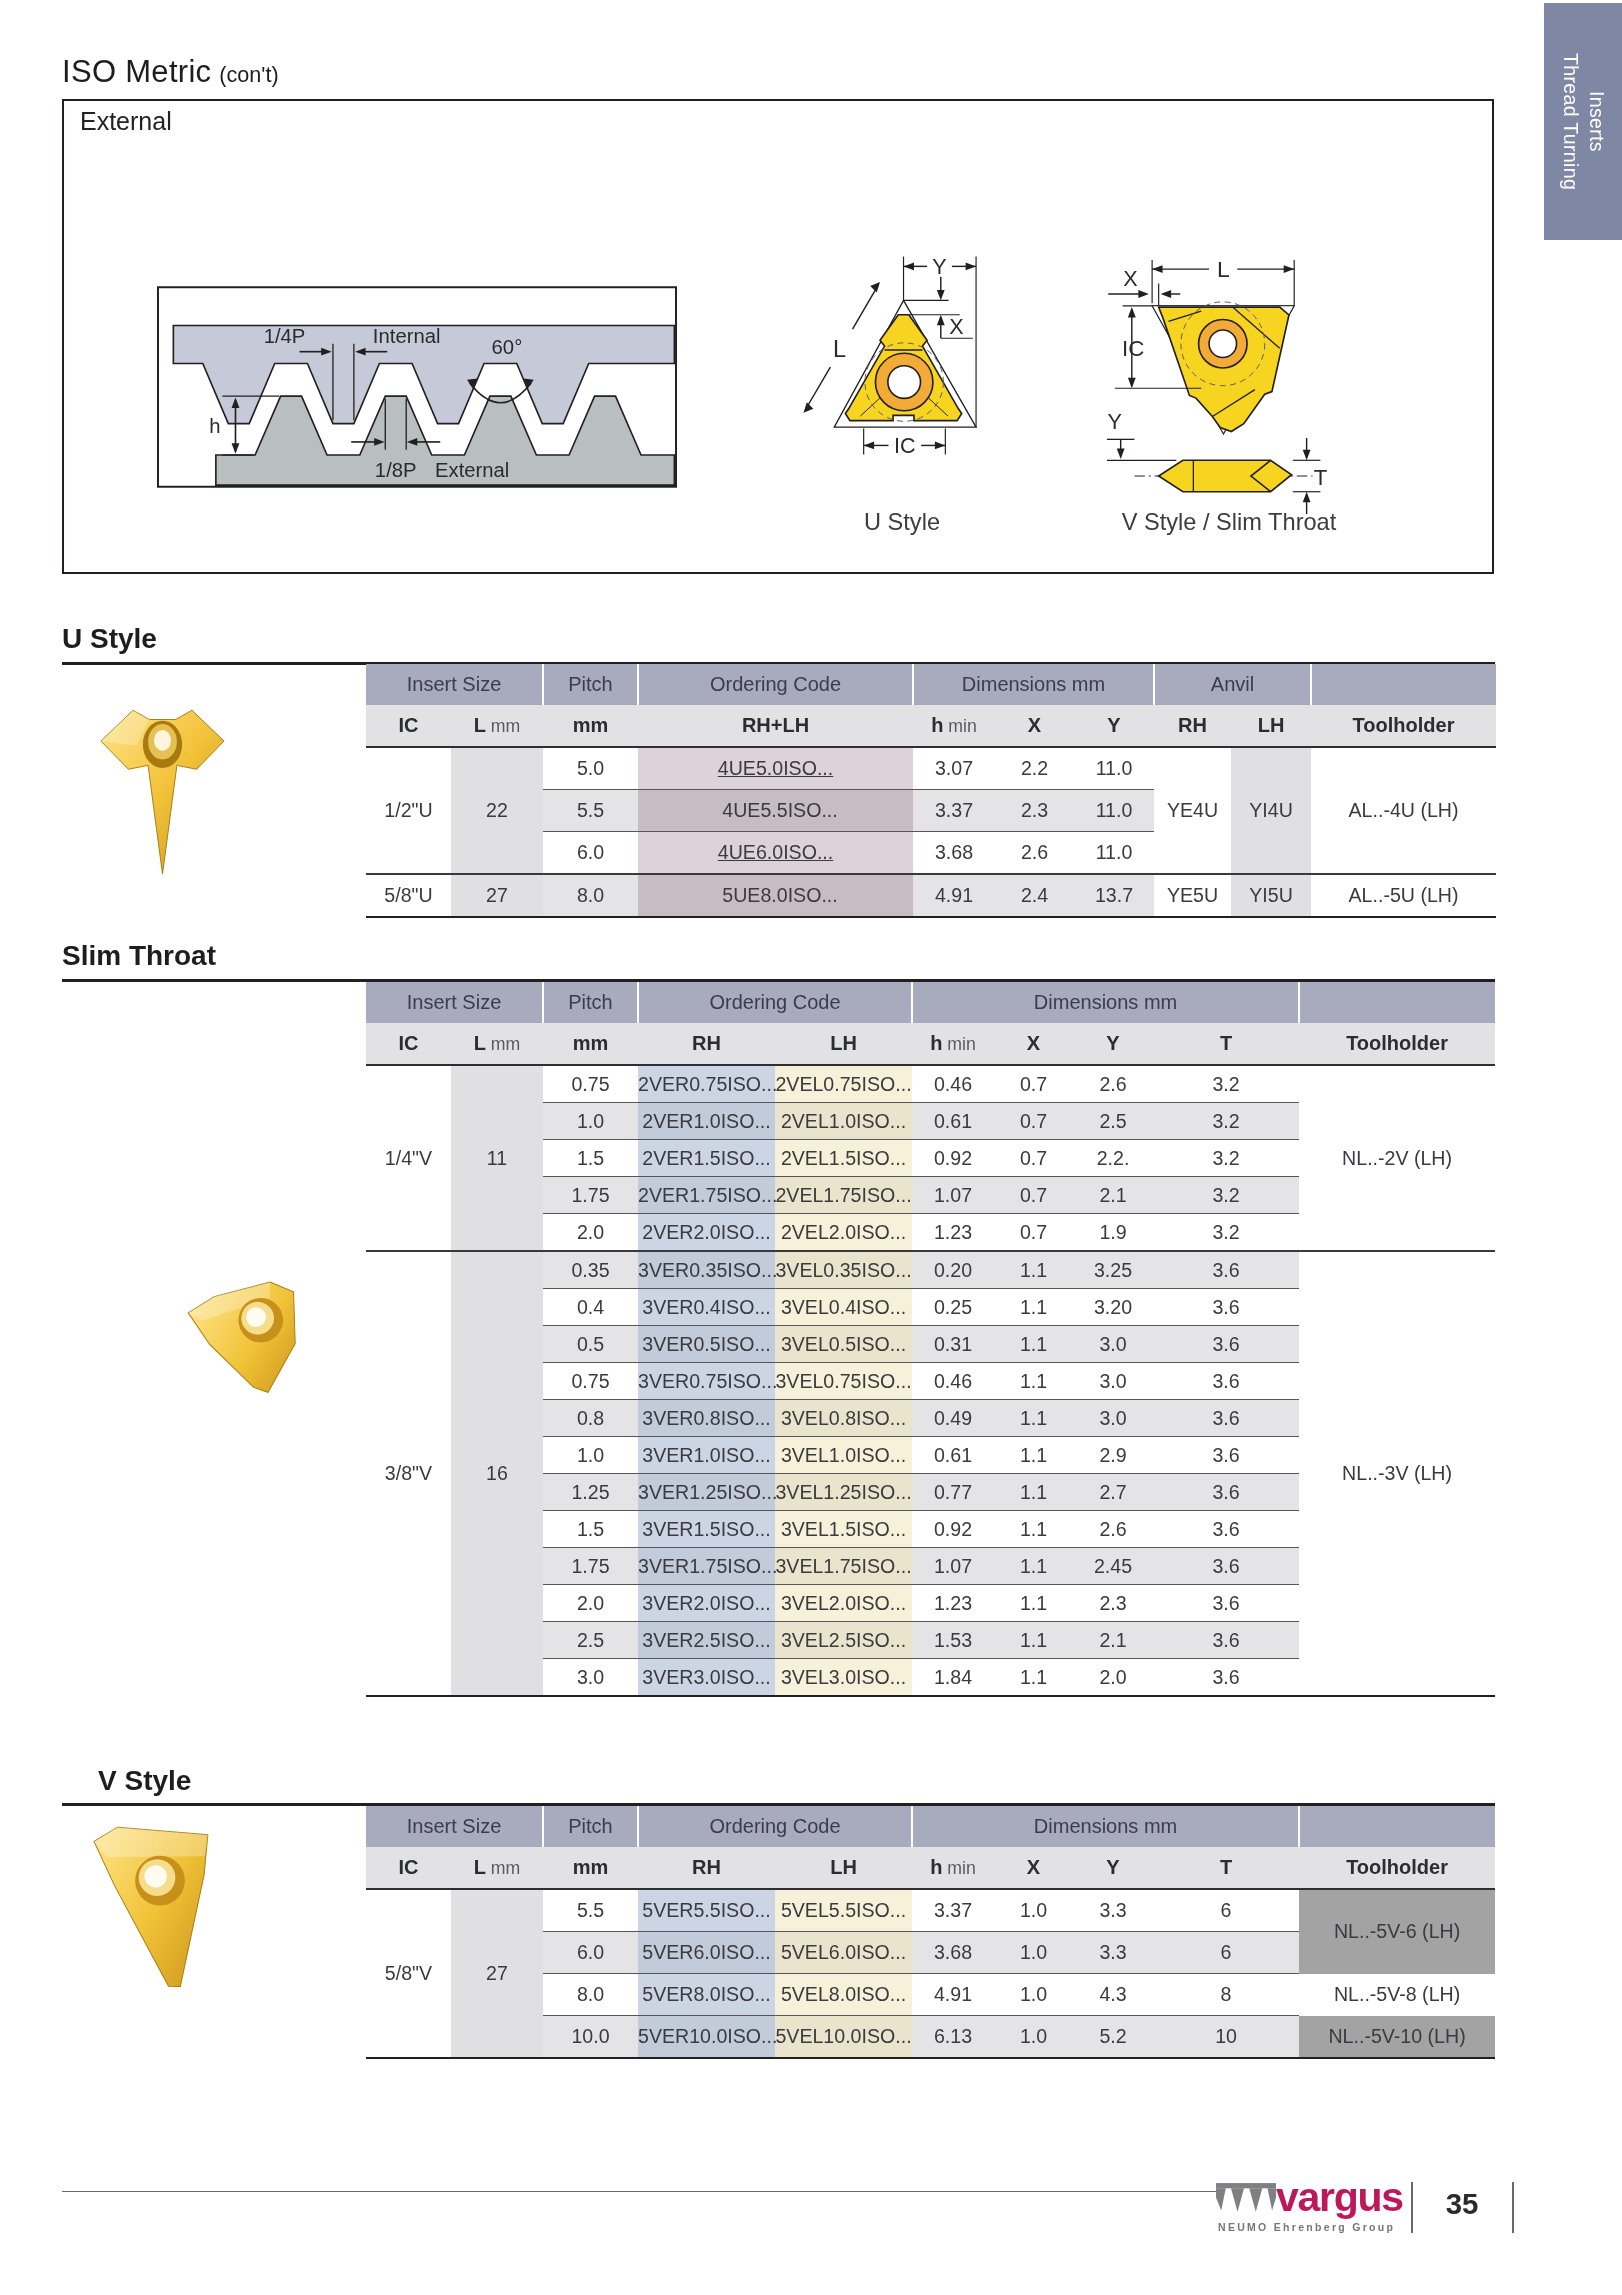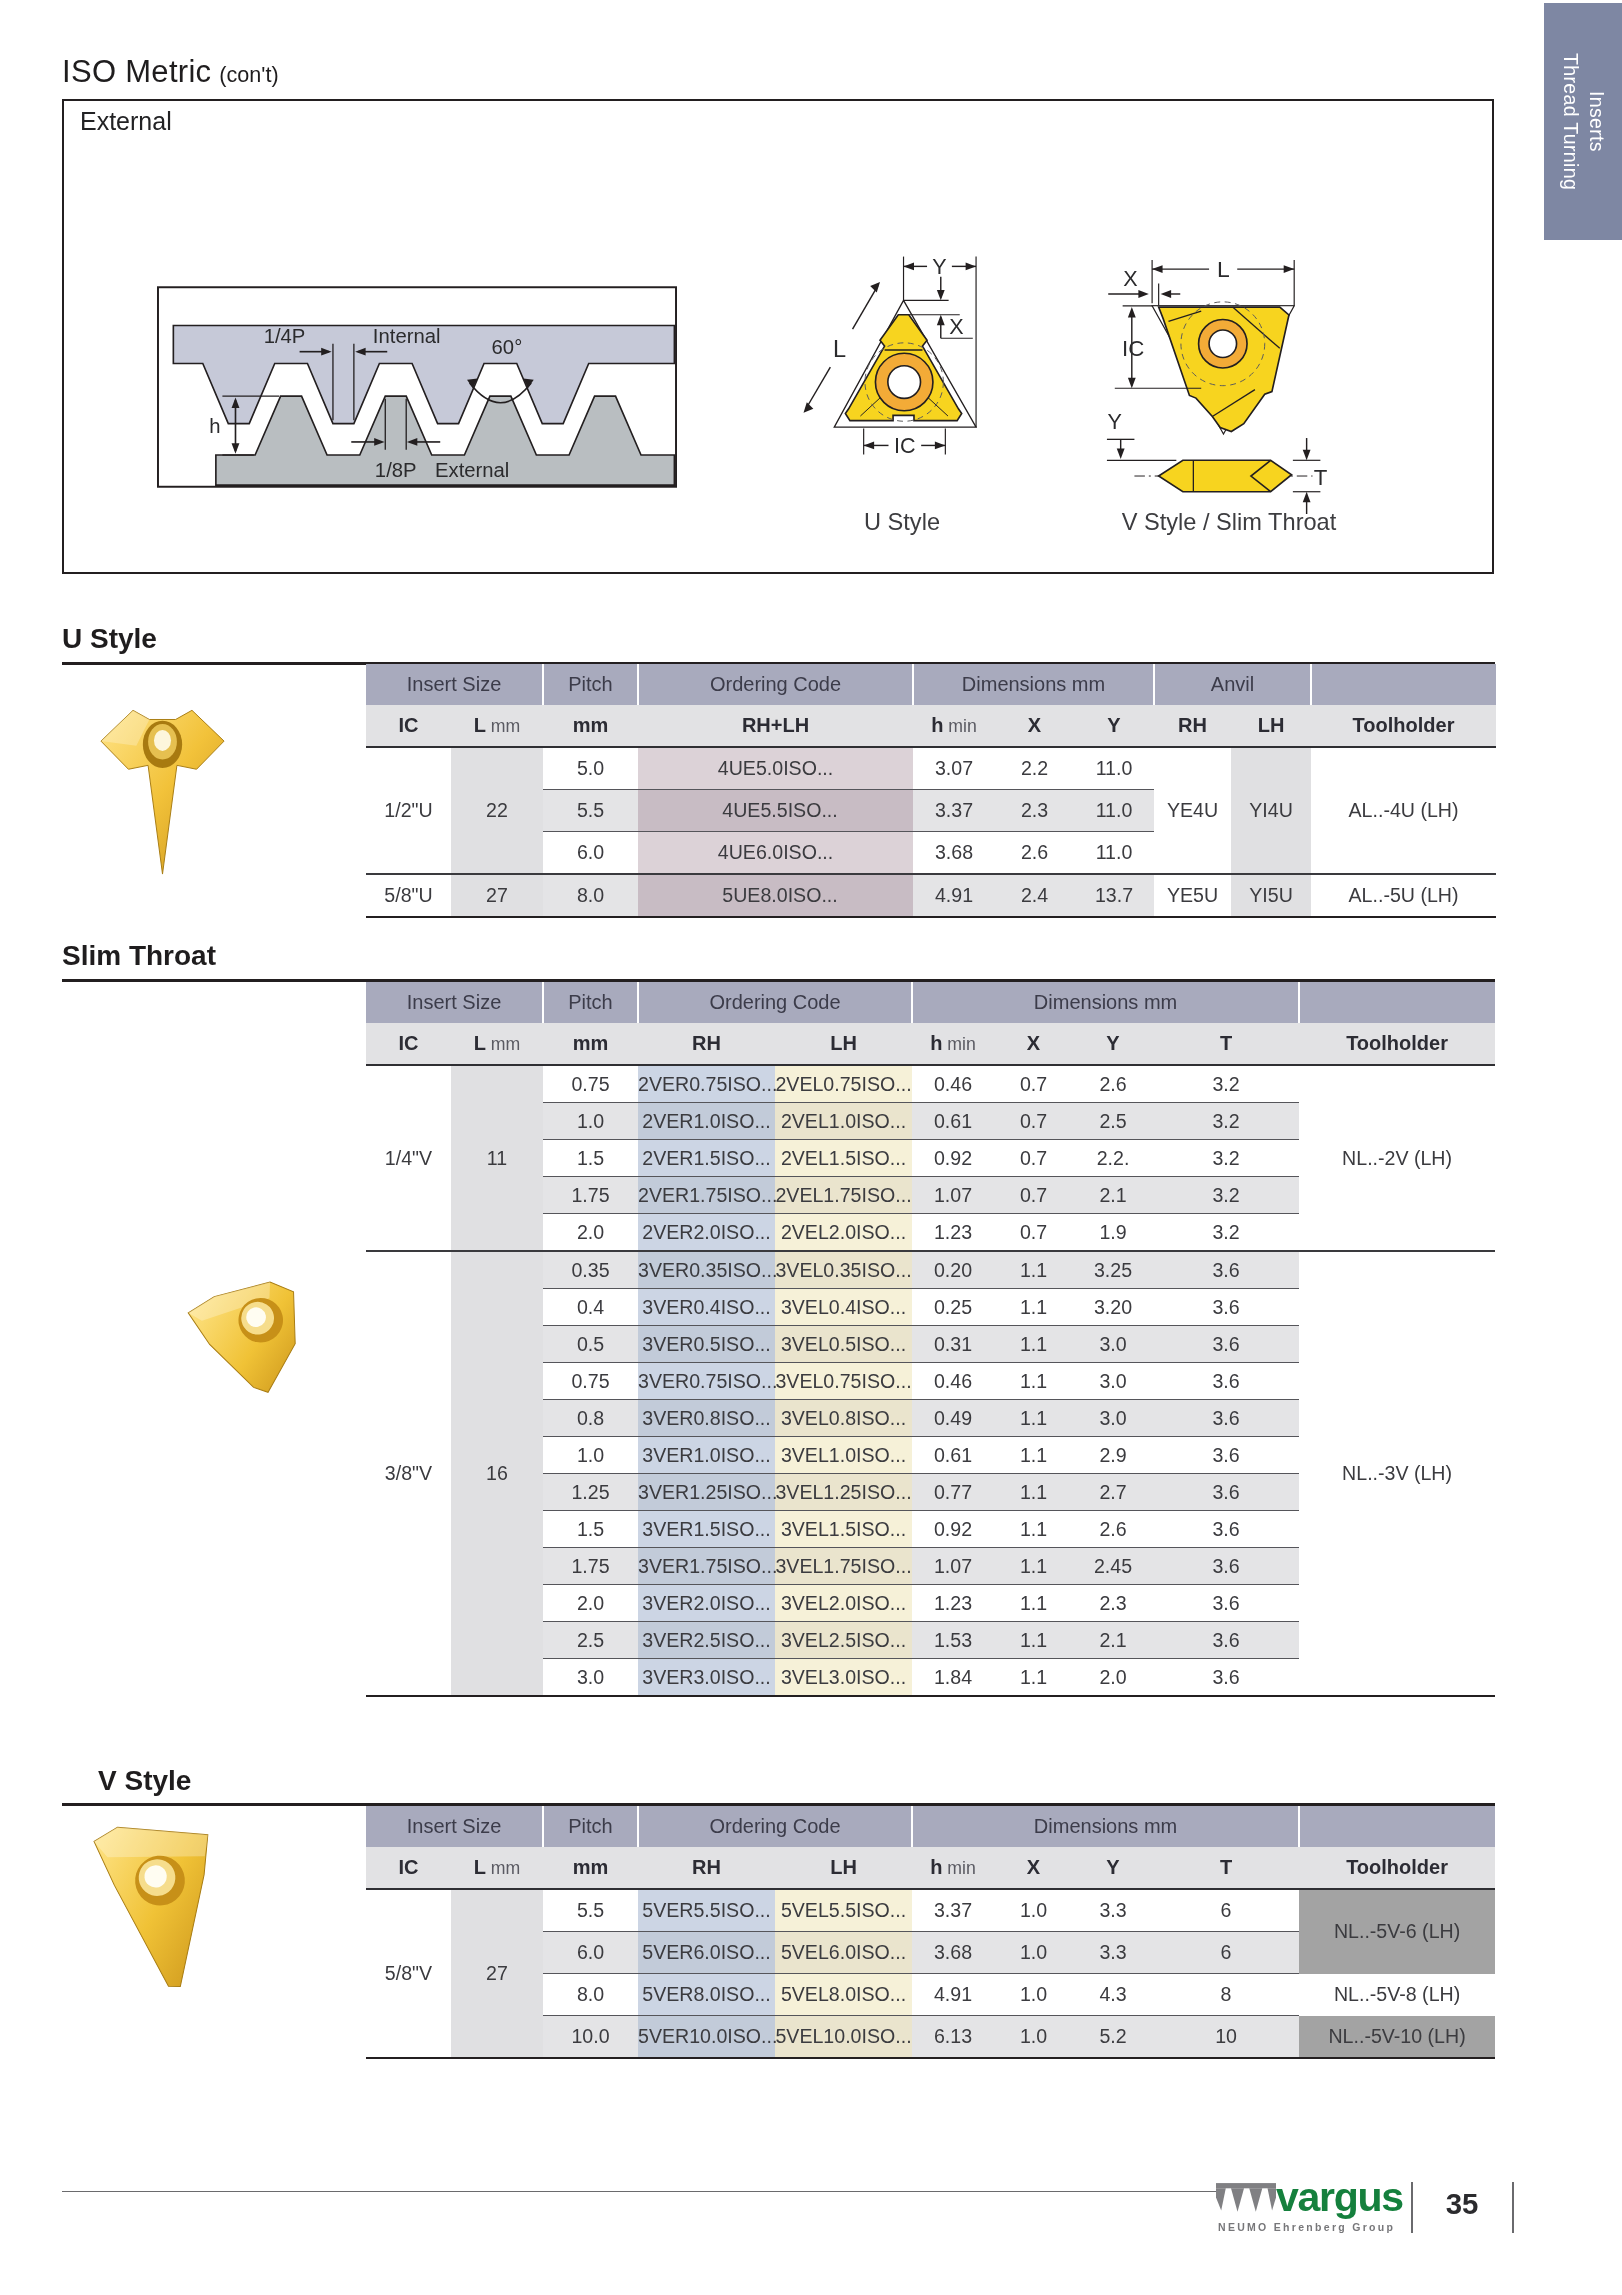--- a/index.html
+++ b/index.html
@@ -35,31 +35,31 @@
   tr.h1 th{height:41px;background:#a8aabd;color:#3c3c4a;font-size:20px;font-weight:normal;}
   tr.h1 th.wsep{border-left:2px solid #ffffff;}
   tr.h2 th{height:41px;background:#e2e2e4;color:#2c2c34;font-size:20px;font-weight:bold;
            border-bottom:2px solid #2f2f33;}
   tr.h2 th .suffix{font-weight:normal;color:#5a5a62;font-size:17.7px;}
   .t-u td{height:41px;} .t-slim td{height:36px;} .t-v td{height:41px;}
 
   td.c-ic{background:#ffffff;} td.c-l{background:#e0e0e2;}
   tr.even td.c-pitch,tr.even td.c-dim{background:#ffffff;}
   tr.odd  td.c-pitch,tr.odd  td.c-dim{background:#e4e4e6;}
-  tr.even td.c-ord{background:#dcd2d7;} tr.odd td.c-ord{background:#c8bcc4;padding-left:9px;}
+  tr.even td.c-ord{background:#dcd2d7;text-decoration:underline;} tr.odd td.c-ord{background:#c8bcc4;padding-left:9px;}
   tr.even td.c-rh{background:#ccd5e4;}  tr.odd td.c-rh{background:#c2cbd9;}
   tr.even td.c-lh{background:#f6f1d8;}  tr.odd td.c-lh{background:#eae4cd;}
   td.c-anvil-rh{background:#ffffff;} td.c-anvil-lh{background:#e0e0e2;}
   td.c-th{background:#ffffff;} td.c-th.shaded{background:#a3a3a3;}
   td.sep{border-top:1.3px solid #55555a;}
   tr.group-start td{border-top:2px solid #3a3a3e;}
 
   
   .foot-line{left:62px;top:2191px;width:1154px;height:1.3px;background:#6a6a6d;}
-  .brand-word{left:1276px;top:2174px;font-size:41px;font-weight:bold;color:#15803d;letter-spacing:-1.3px;}
+  .brand-word{left:1276px;top:2174px;font-size:41px;font-weight:bold;color:#be185d;letter-spacing:-1.3px;}
   .brand-sub{left:1218px;top:2221px;font-size:10.5px;font-weight:bold;color:#77777a;letter-spacing:2.3px;}
   .fdiv{width:2px;height:51px;background:#6a6a6d;top:2182px;}
   .page-num{left:1436px;top:2187px;width:52px;text-align:center;font-size:29.4px;font-weight:bold;color:#2b2b2e;}
 </style>
 </head>
 <body>
 
 <div class="page">
 
   <div class="abs doc-title">

